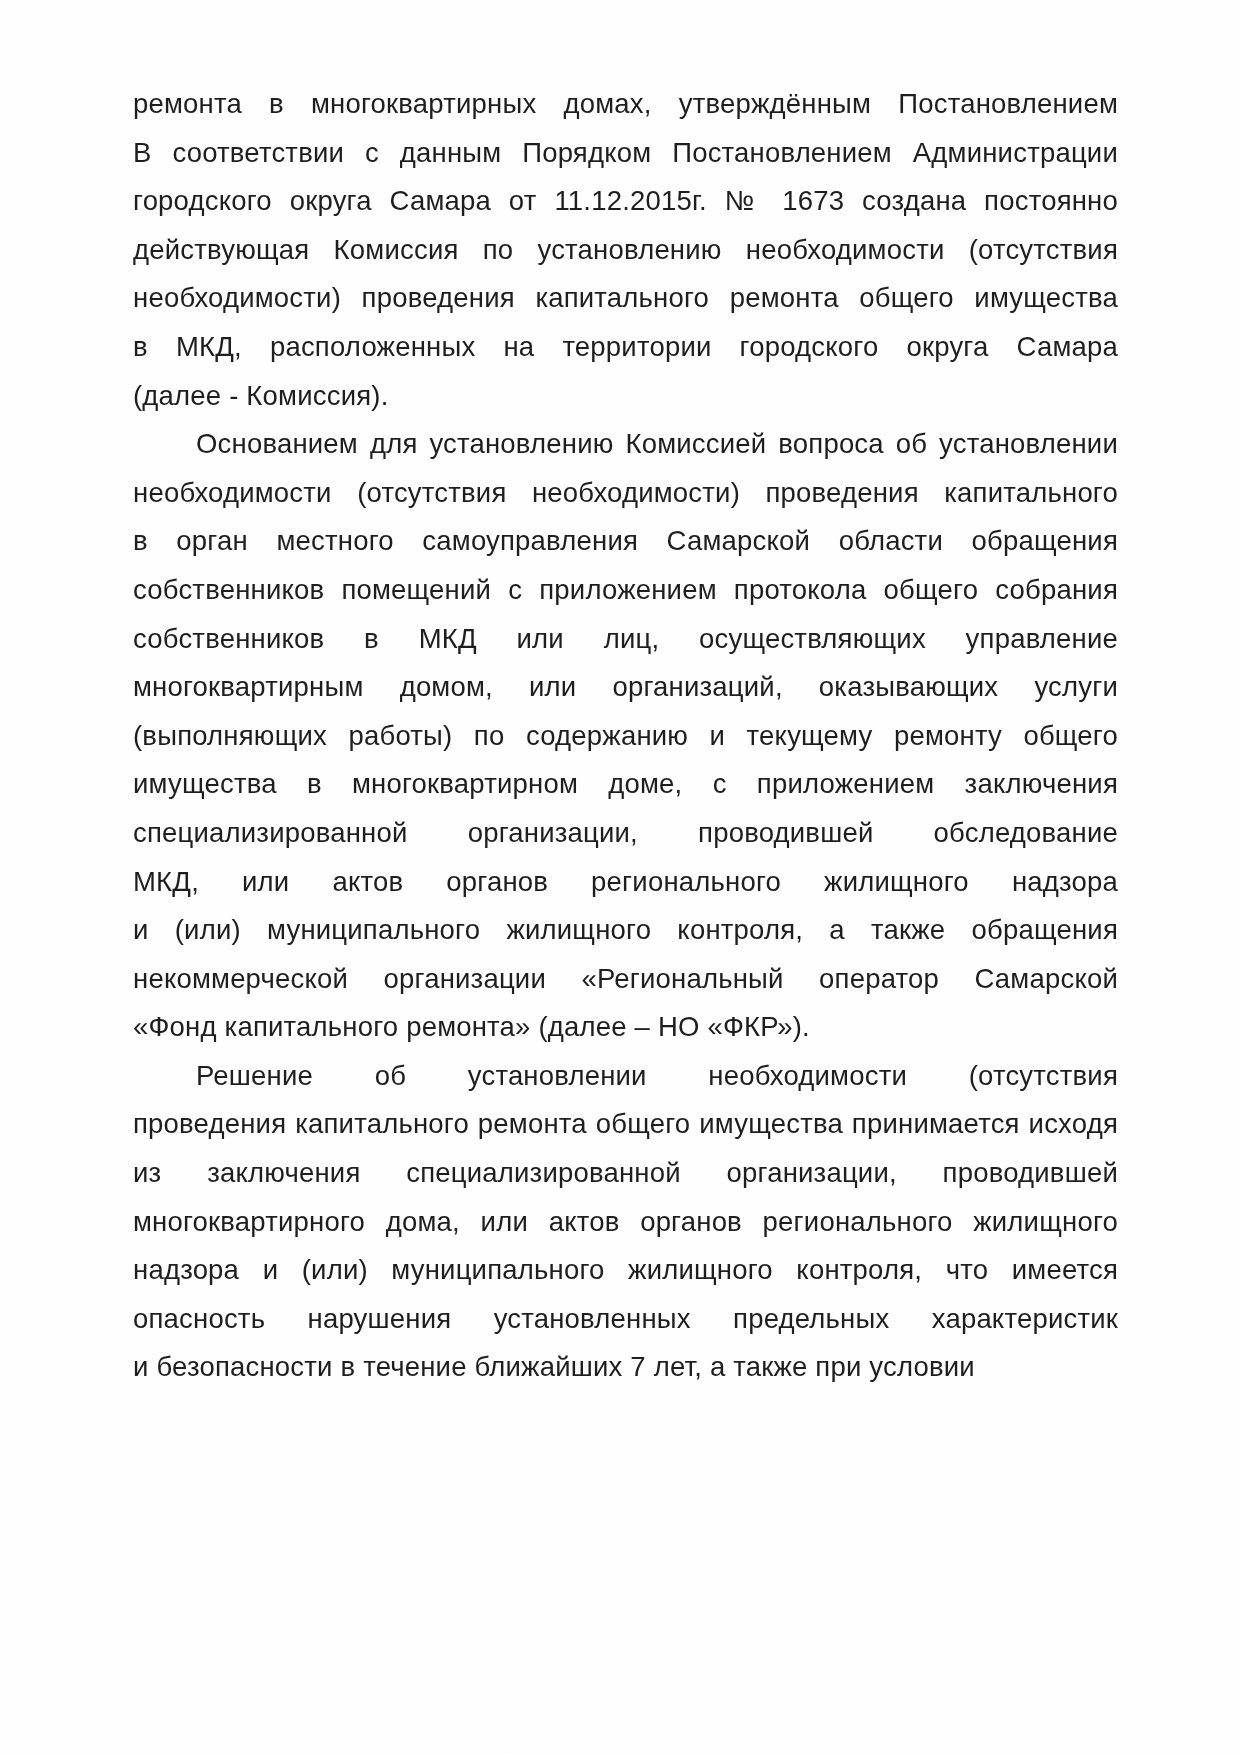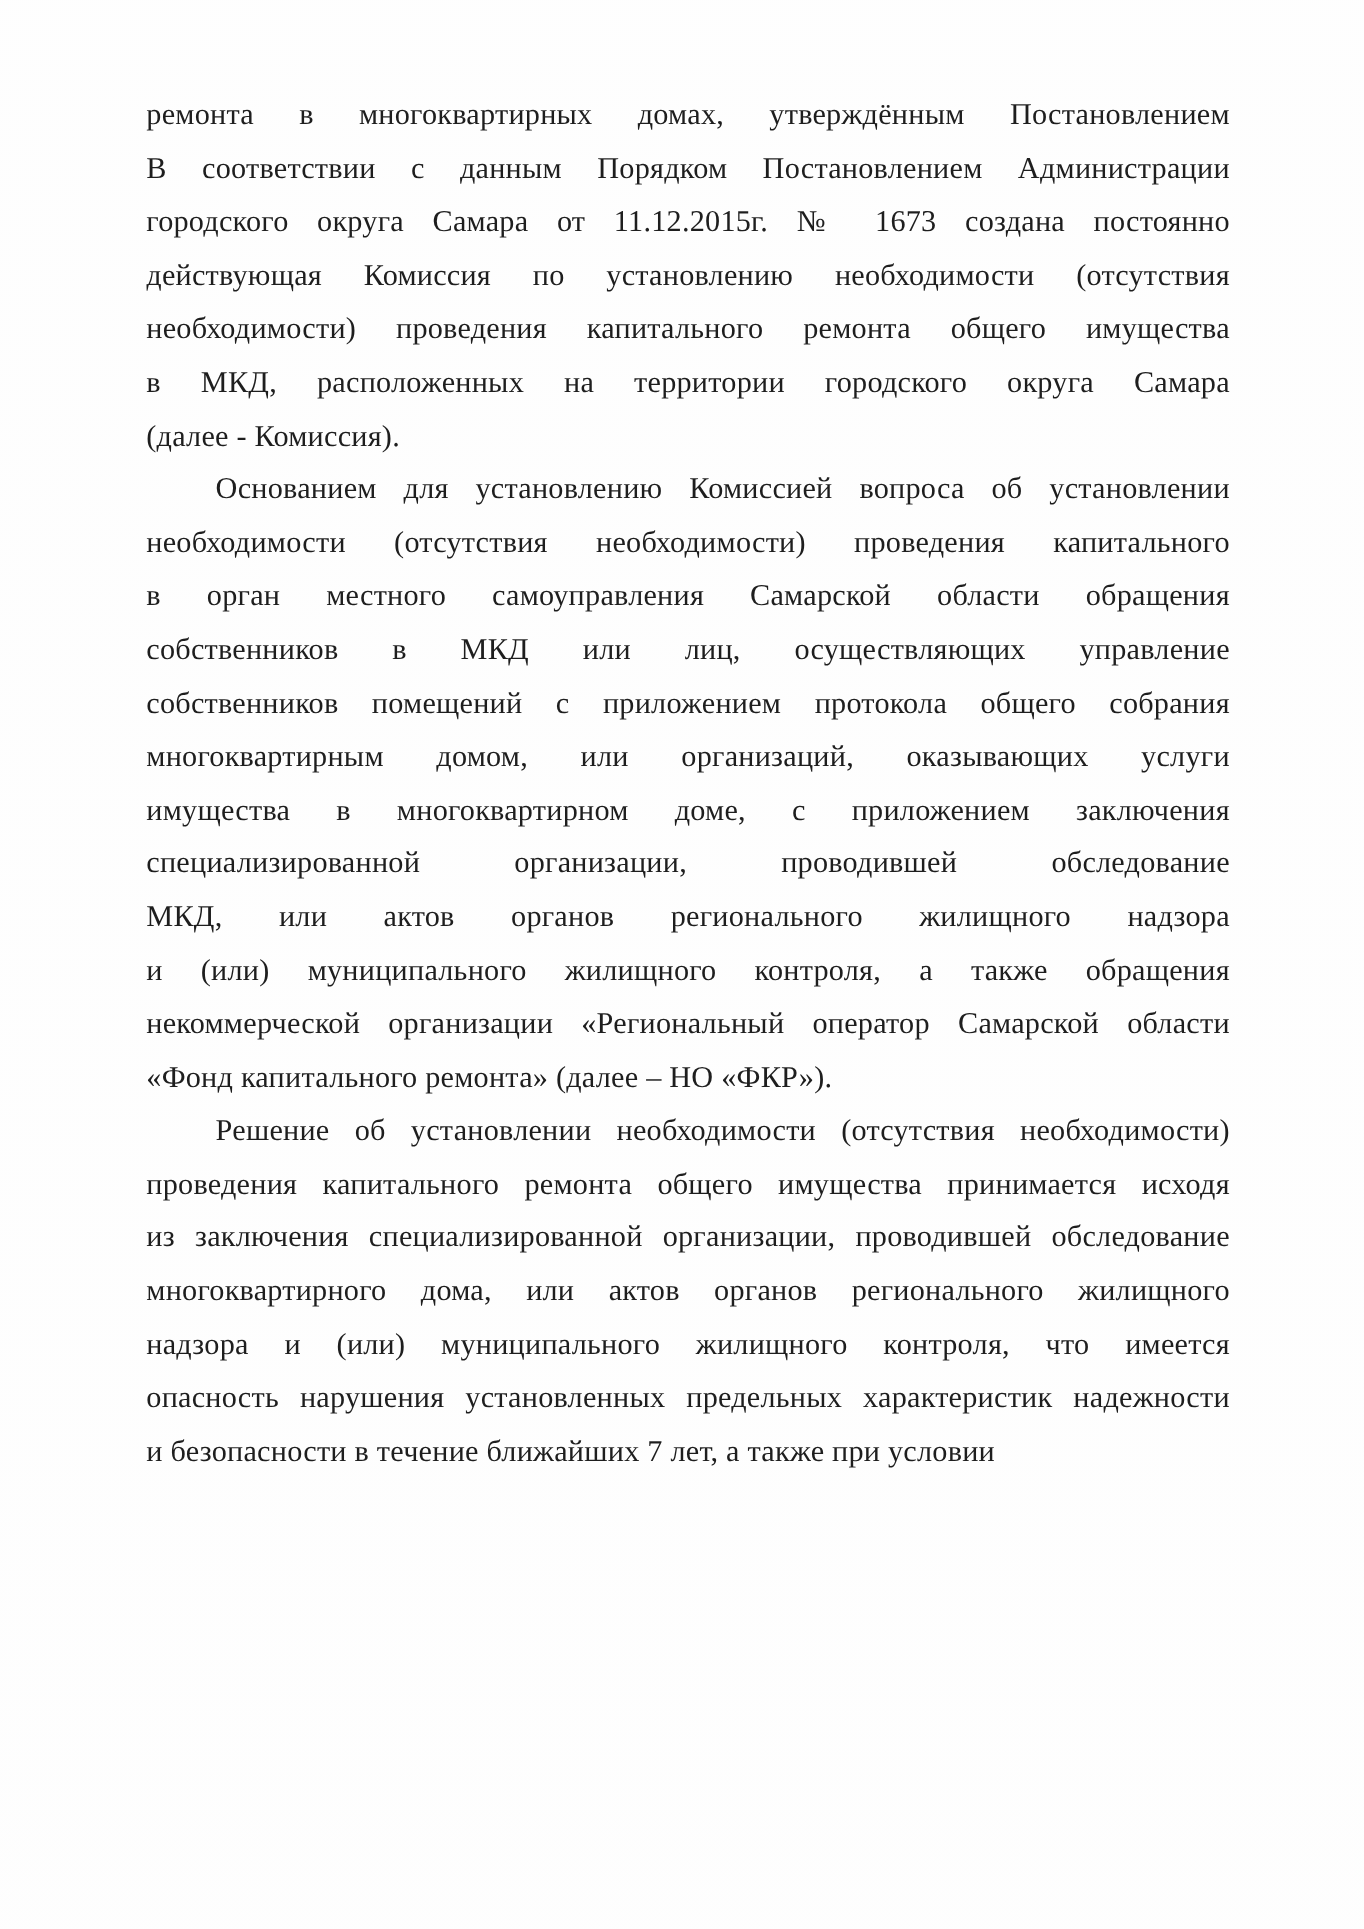--- a/index.html
+++ b/index.html
@@ -6,21 +6,21 @@
     margin: 0;
     padding: 0;
     background: #ffffff;
   }
   .page {
     position: relative;
     width: 1240px;
     height: 1754px;
     background: #ffffff;
     overflow: hidden;
-    font-family: Liberation Serif, serif;
+    font-family: Liberation Sans, sans-serif;
   }
   .doc-body {
     position: absolute;
     left: 133px;
     top: 80px;
     width: 985px;
     color: #1e1e1e;
     font-size: 27.5px;
     letter-spacing: 0.2px;
   }
@@ -63,23 +63,24 @@
         <div class="text-line">городского округа Самара от 11.12.2015г. № 1673 создана постоянно</div>
         <div class="text-line">действующая Комиссия по установлению необходимости (отсутствия</div>
         <div class="text-line">необходимости) проведения капитального ремонта общего имущества</div>
         <div class="text-line">в МКД, расположенных на территории городского округа Самара</div>
         <div class="text-line last">(далее - Комиссия).</div>
       </div>
       <div class="para">
         <div class="text-line indent">Основанием для установлению Комиссией вопроса об установлении</div>
         <div class="text-line">необходимости (отсутствия необходимости) проведения капитального</div>
         <div class="text-line">в орган местного самоуправления Самарской области обращения</div>
+        <div class="text-line">собственников помещений с приложением протокола общего собрания</div>
         <div class="text-line">собственников в МКД или лиц, осуществляющих управление</div>
-        <div class="text-line">собственников помещений с приложением протокола общего собрания</div>
         <div class="text-line">многоквартирным домом, или организаций, оказывающих услуги</div>
+        <div class="text-line">(выполняющих работы) по содержанию и текущему ремонту общего</div>
         <div class="text-line">имущества в многоквартирном доме, с приложением заключения</div>
         <div class="text-line">специализированной организации, проводившей обследование</div>
         <div class="text-line">МКД, или актов органов регионального жилищного надзора</div>
         <div class="text-line">и (или) муниципального жилищного контроля, а также обращения</div>
         <div class="text-line">некоммерческой организации «Региональный оператор Самарской области</div>
         <div class="text-line last">«Фонд капитального ремонта» (далее – НО «ФКР»).</div>
       </div>
       <div class="para">
         <div class="text-line indent">Решение об установлении необходимости (отсутствия необходимости)</div>
         <div class="text-line">проведения капитального ремонта общего имущества принимается исходя</div>

